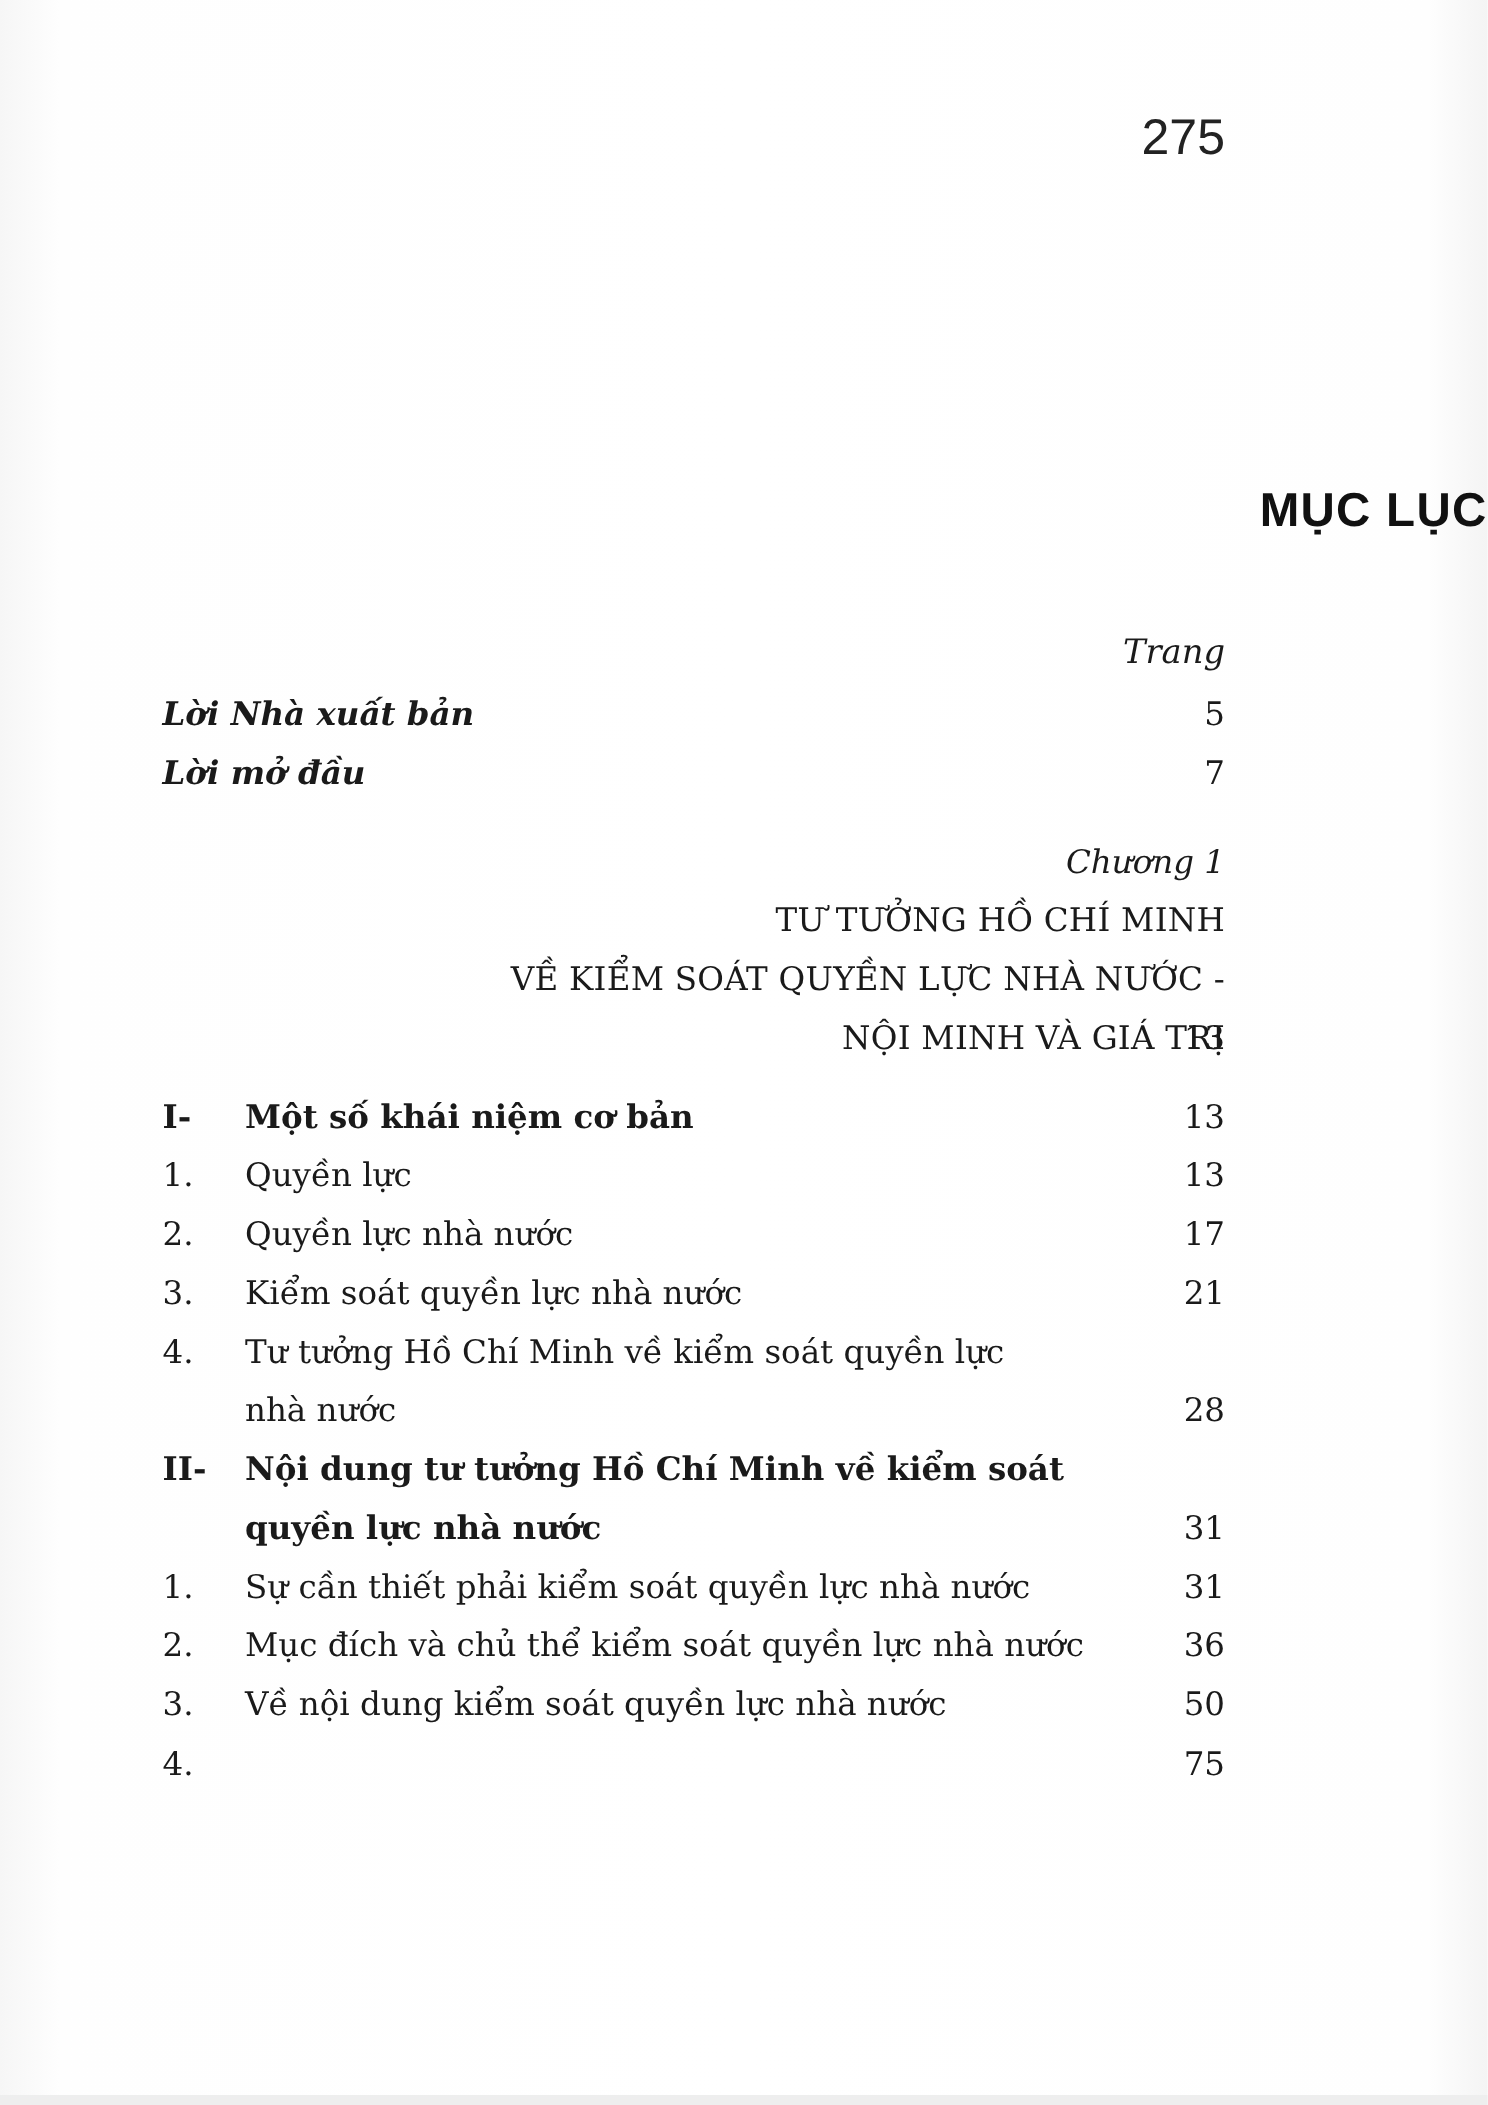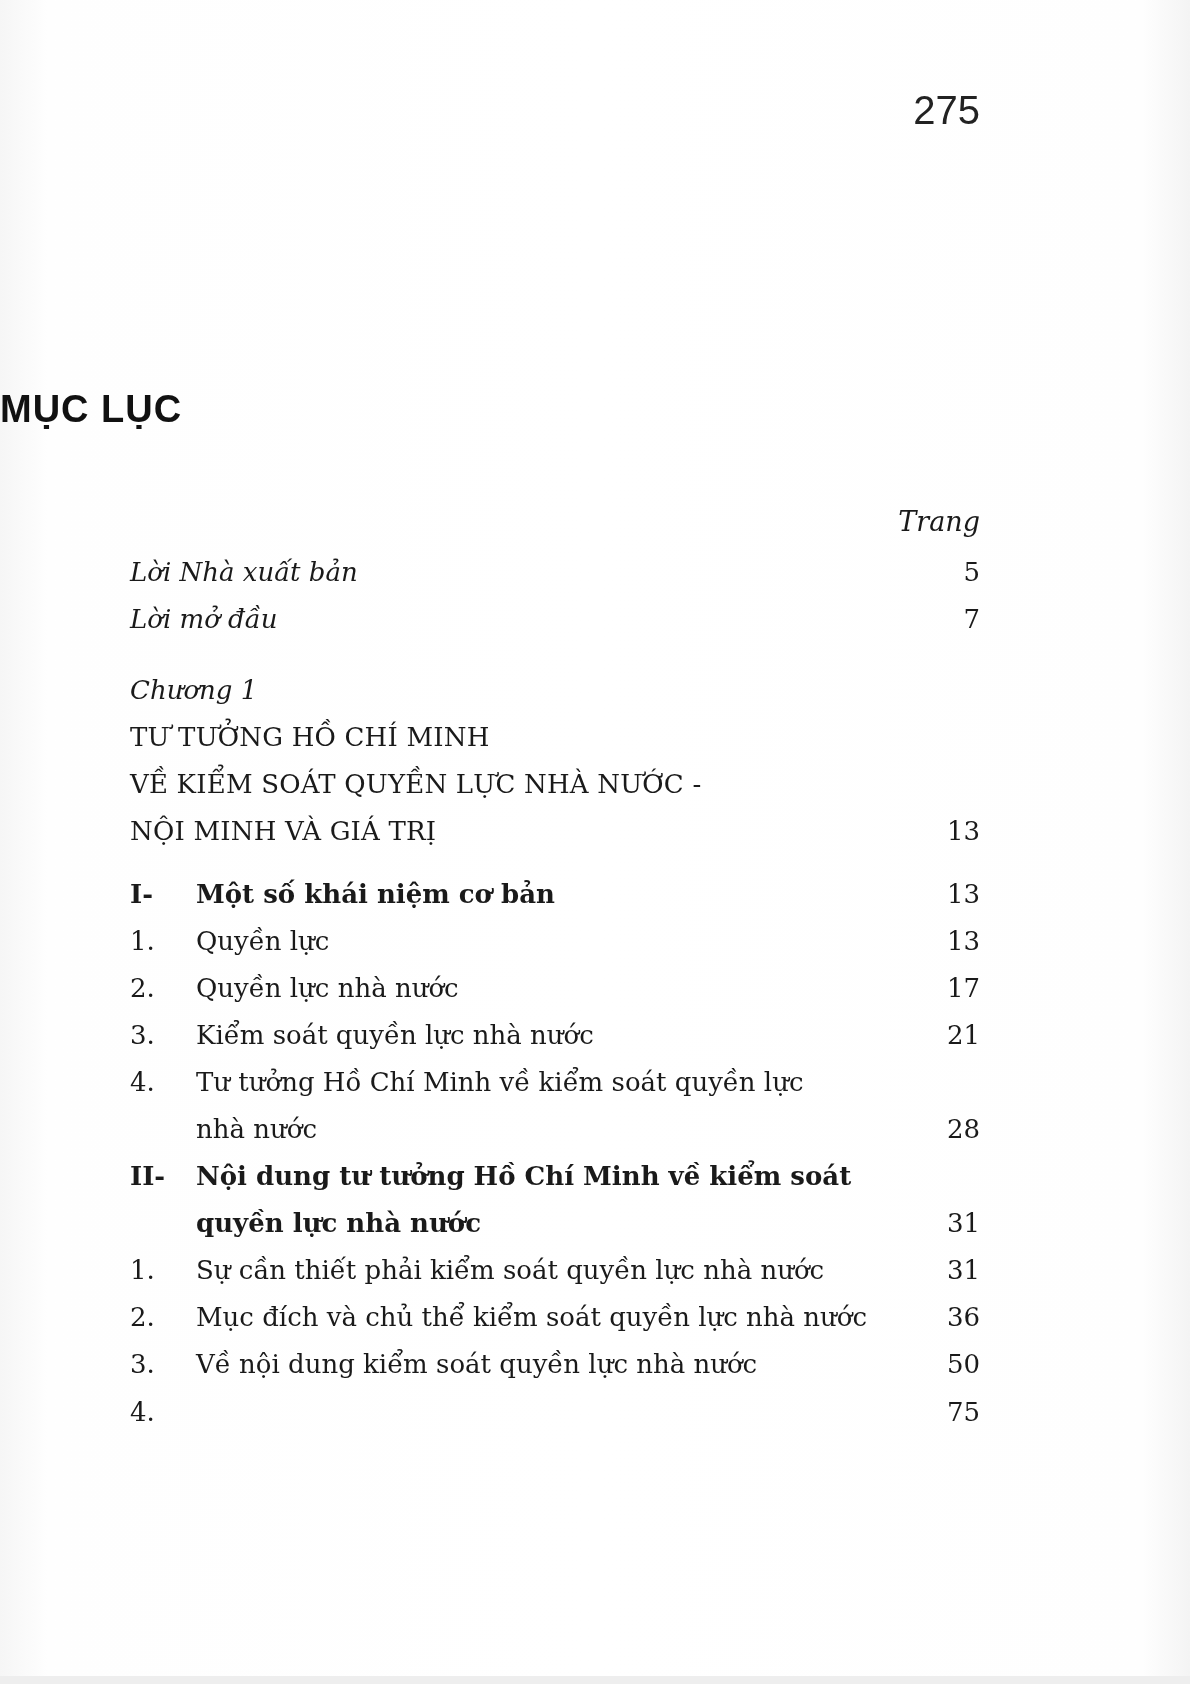--- a/index.html
+++ b/index.html
@@ -20,21 +20,21 @@
       background: #eeeeee;
     }
     .page-number {
       position: absolute; left: 900px; top: 88px; width: 80px;
       text-align: right;
       font-family: "Liberation Sans", sans-serif;
       font-size: 40px; color: #222;
     }
     .heading {
       position: absolute; left: 0; width: 1190px; top: 388px;
-      text-align: left;
+      text-align: right;
       font-family: "Liberation Sans", sans-serif;
       font-weight: bold;
       font-size: 38px;
       letter-spacing: 1px;
       color: #111;
     }
     .trang {
       position: absolute; left: 840px; top: 506px; width: 140px;
       text-align: right;
       font-style: italic;
@@ -50,25 +50,25 @@
     .row .num {
       position: absolute; left: 0; top: 0; width: 60px;
     }
     .row .title {
       position: absolute; left: 66px; top: 0; white-space: nowrap;
     }
     .row .title.nolabel { left: 0; }
     .row .pg {
       position: absolute; right: 0; top: 0; width: 80px; text-align: right;
     }
-    .italic { font-style: italic; }
+    .italic { font-style: italic; font-weight: bold; }
     .bold { font-weight: bold; }
     .chapter {
       position: absolute; left: 130px; width: 850px;
-      text-align: left;
+      text-align: right;
       font-size: 26px;
       line-height: 44px;
     }
     .chapter .ctext { display: block; }
     .chapter-label { font-style: italic; }
     .chapter-line { letter-spacing: 0.2px; }
   </style>
 </head>
 <body>
 

